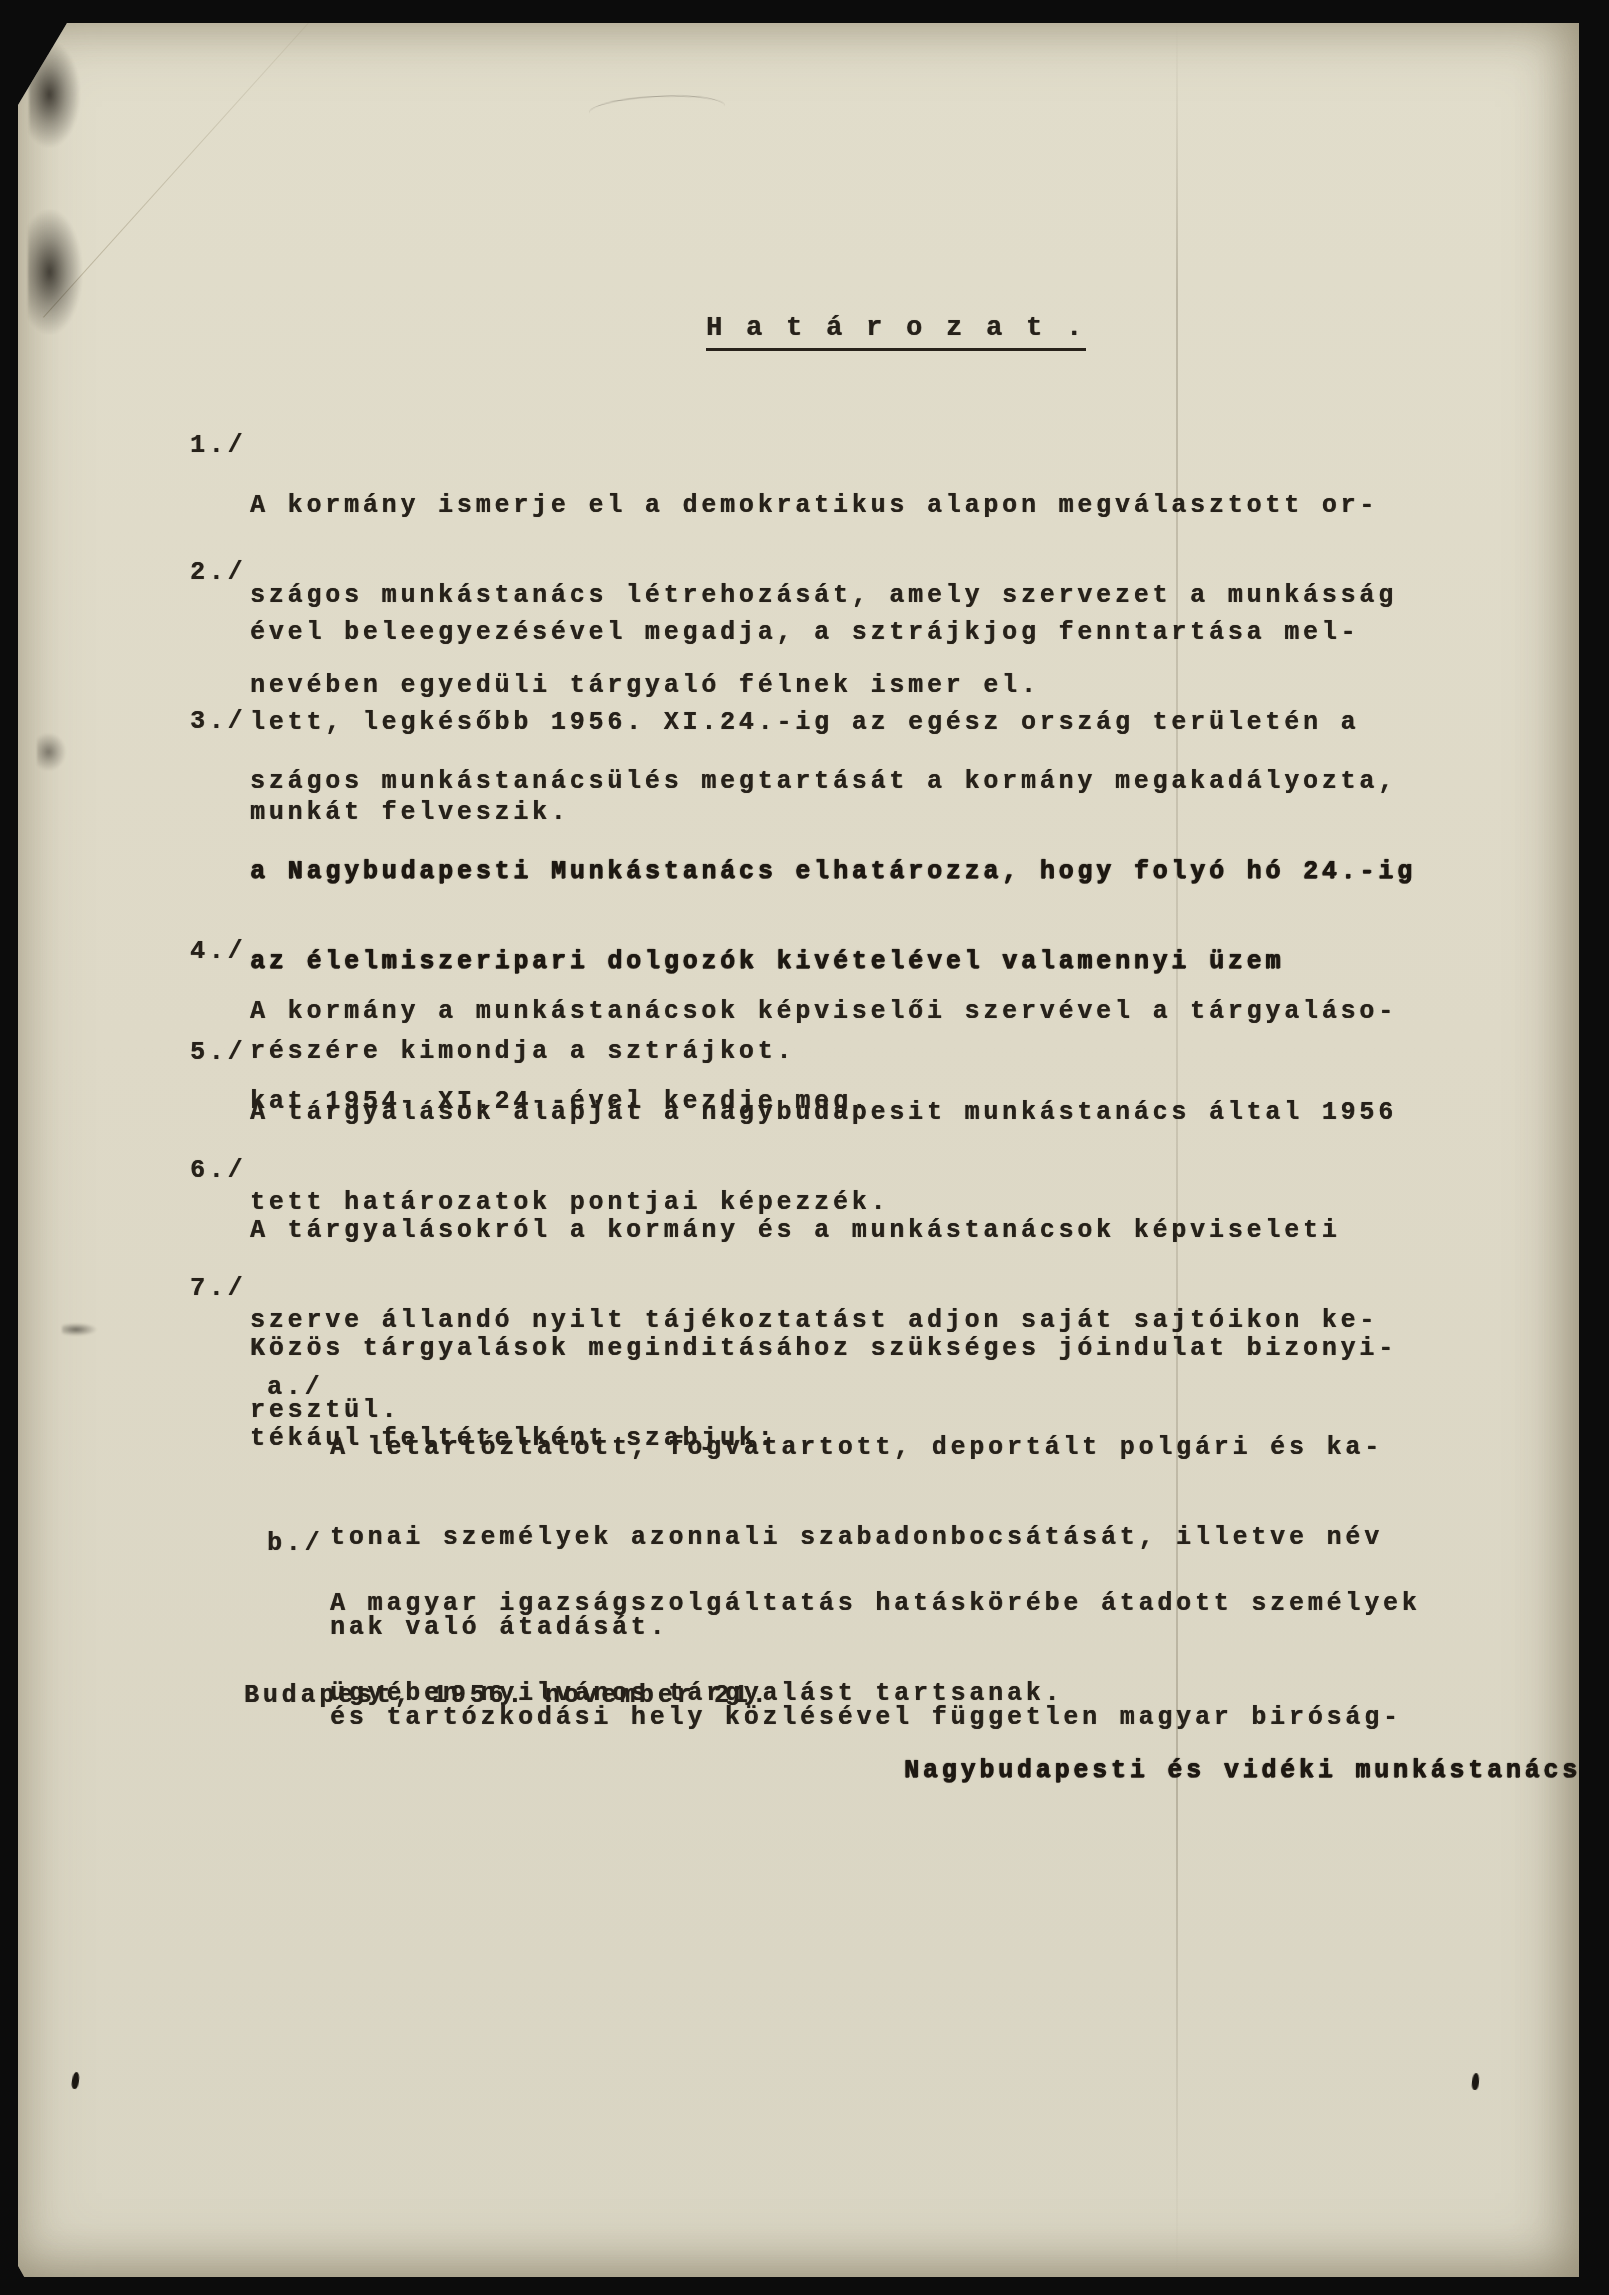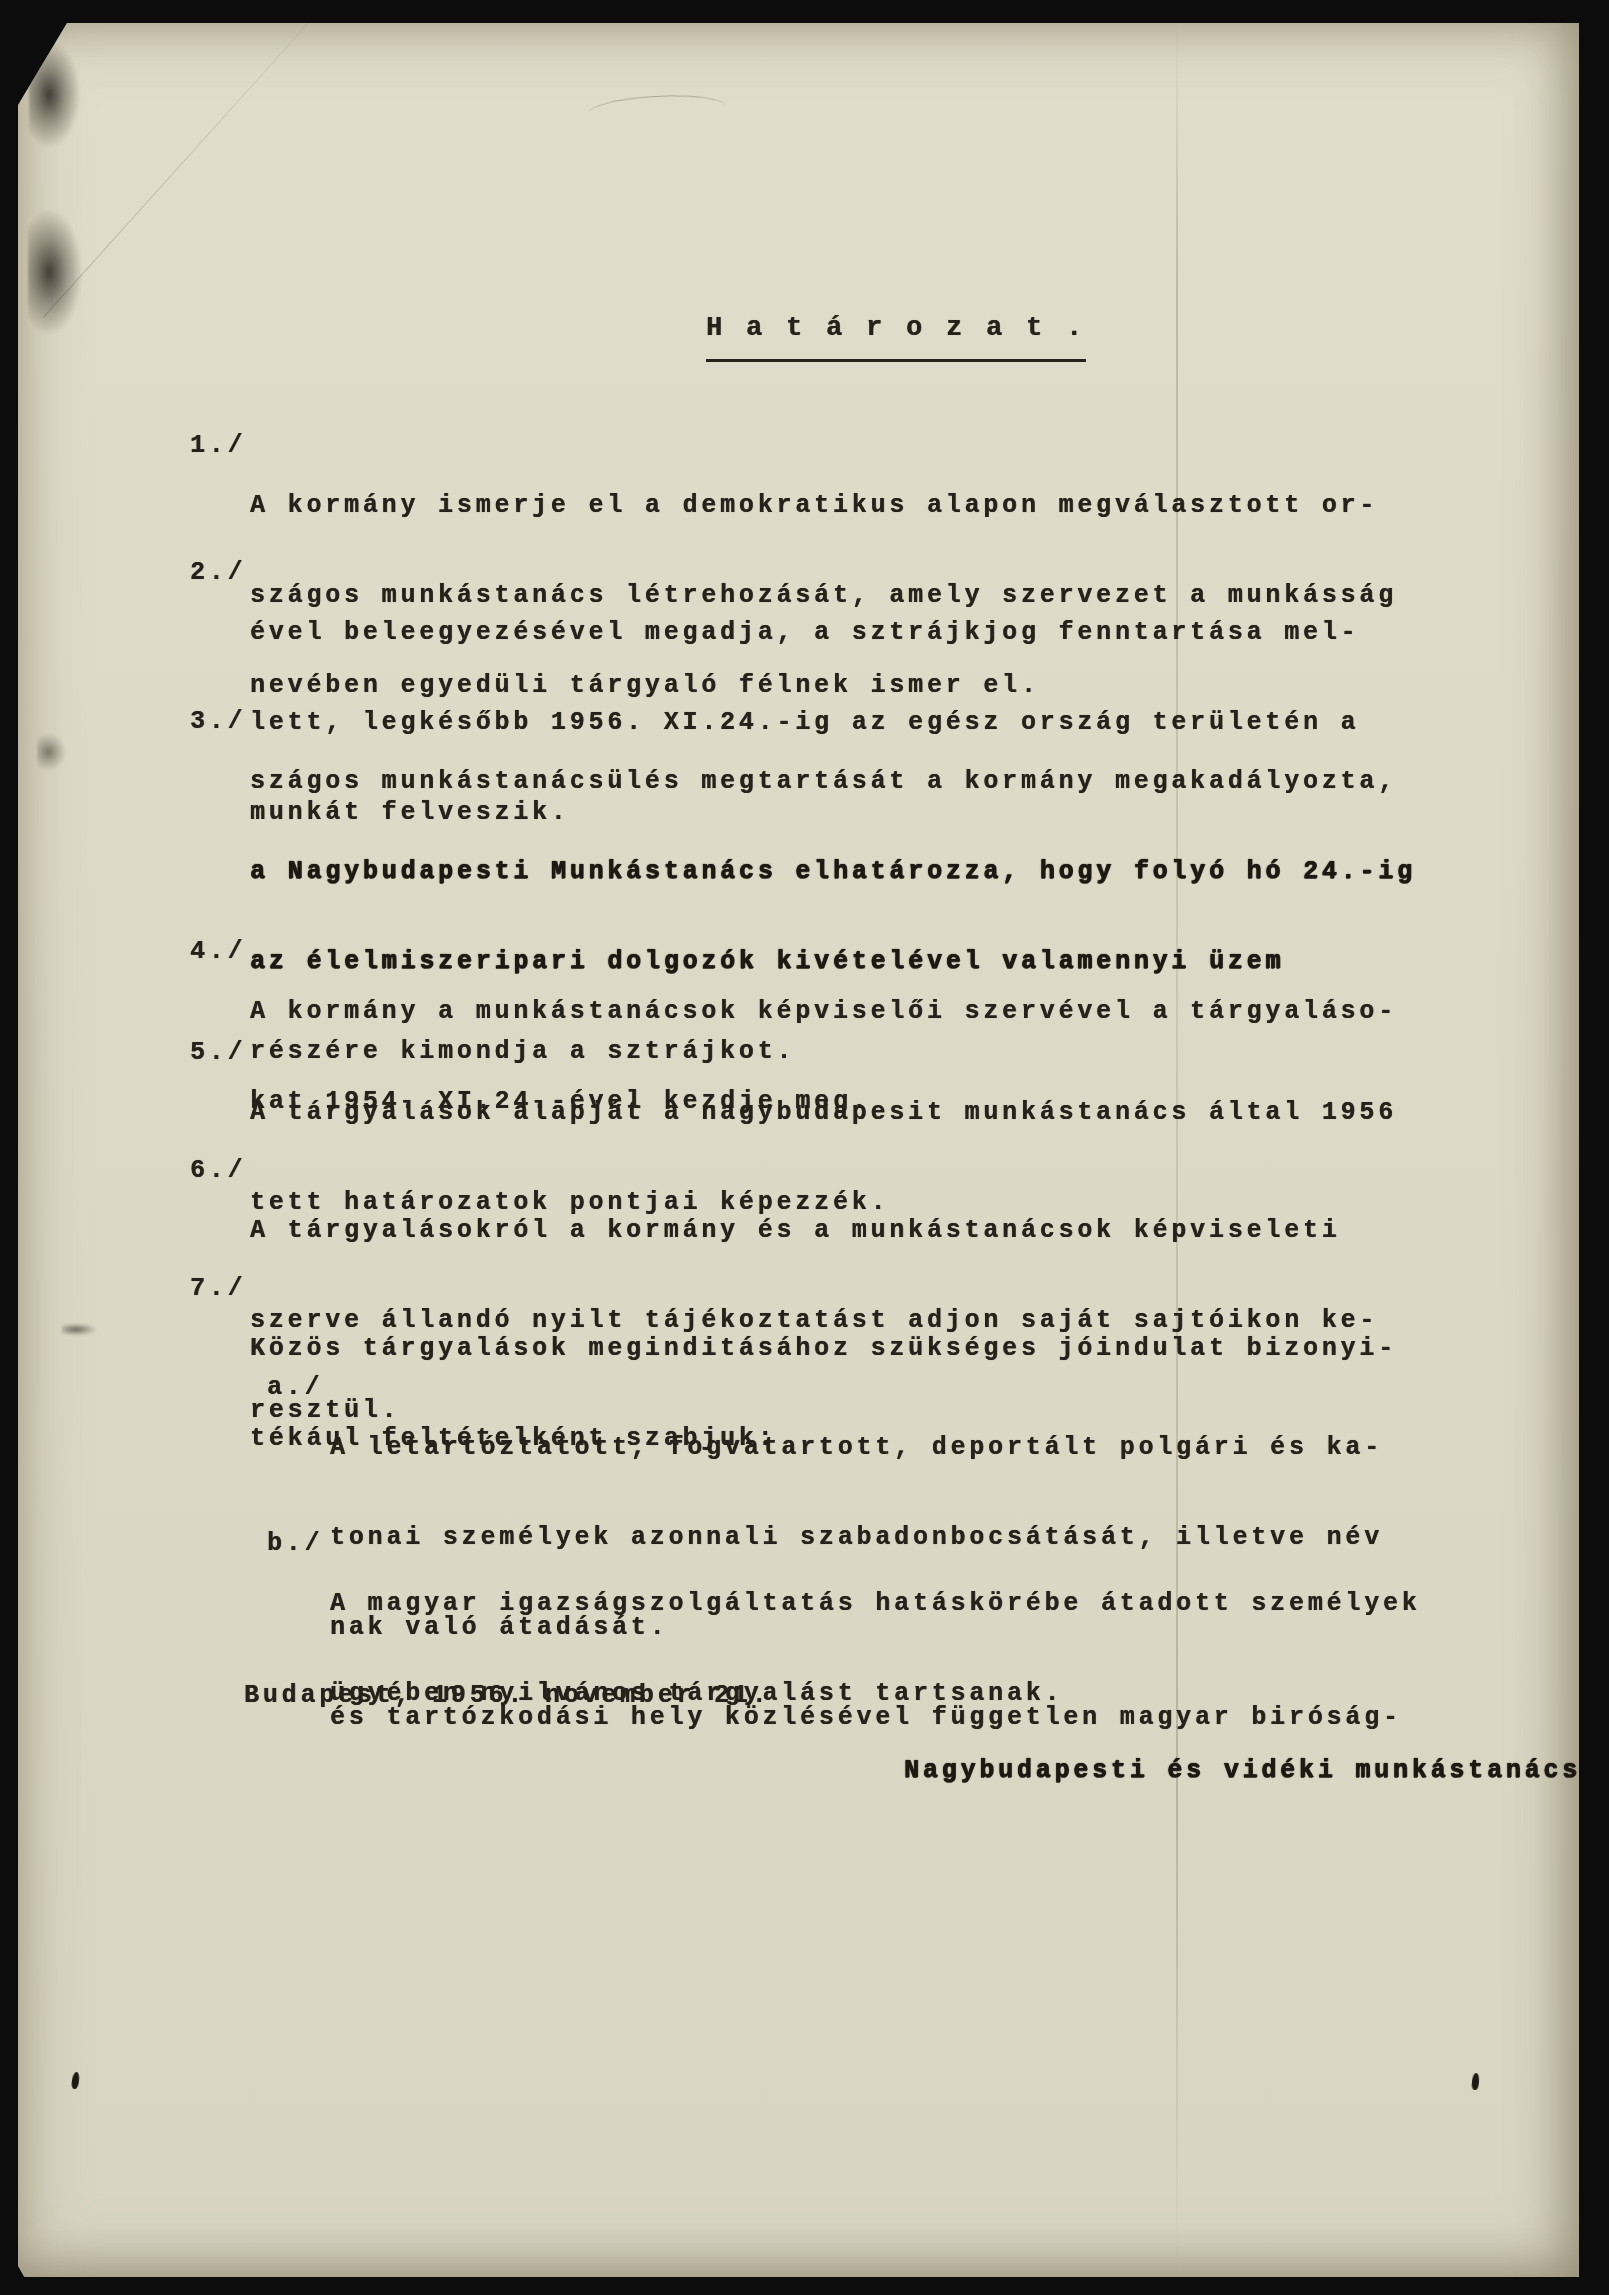--- a/index.html
+++ b/index.html
@@ -26,21 +26,21 @@
     text-shadow:0.4px 0.4px 0.6px rgba(45,38,28,.65), 0 0 0.9px rgba(45,38,28,.45);
     filter:blur(0.2px);
     white-space:pre;
   }
   .ink-heavy{
     text-shadow:0 0 1.3px rgba(28,22,15,.95), 0.8px 0 0 rgba(28,22,15,.85), 0 0.8px 0 rgba(28,22,15,.7);
     color:#1d1812;
   }
   #title{
     position:absolute;left:688px;top:290px;
-    padding-bottom:16px;
+    padding-bottom:5px;
     border-bottom:3.2px solid #28221b;
     font-size:27px;
   }
   .item{position:absolute;display:flex;}
   .item .num{width:60px;flex:0 0 auto;}
   .item .body{flex:0 0 auto;}
   .sub{left:249px;}
   .sub .num{width:63px;}
   .item:not(.sub){left:172px;}
   #dateline{position:absolute;left:226px;top:1658px;}

